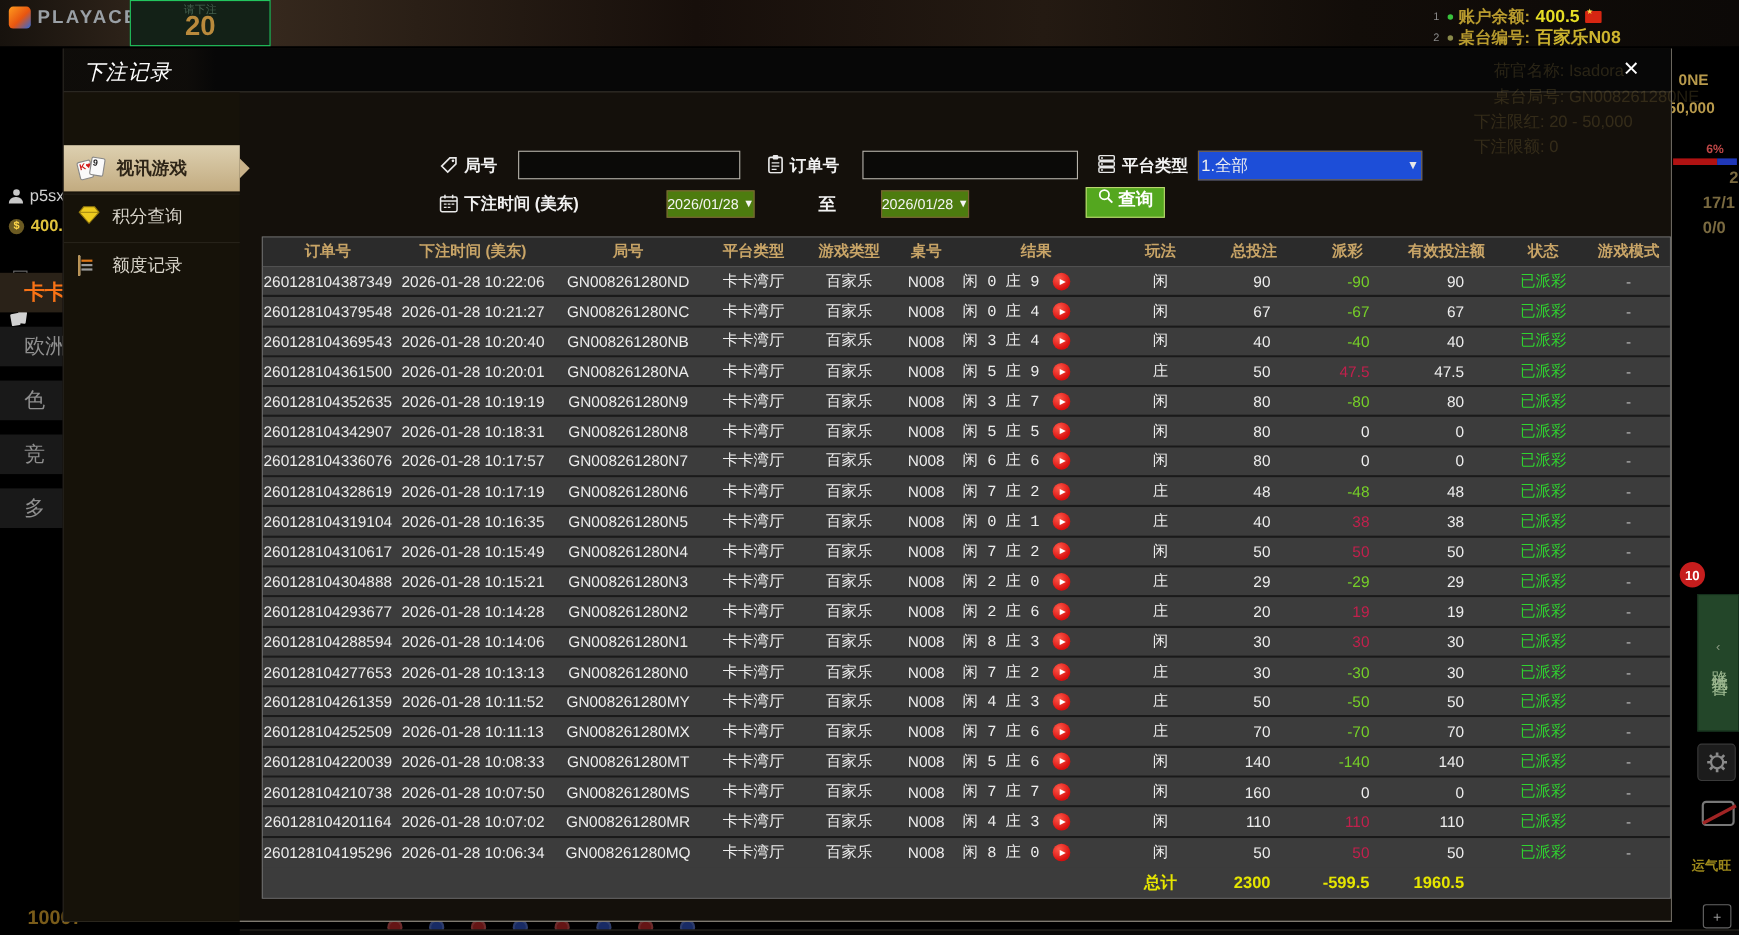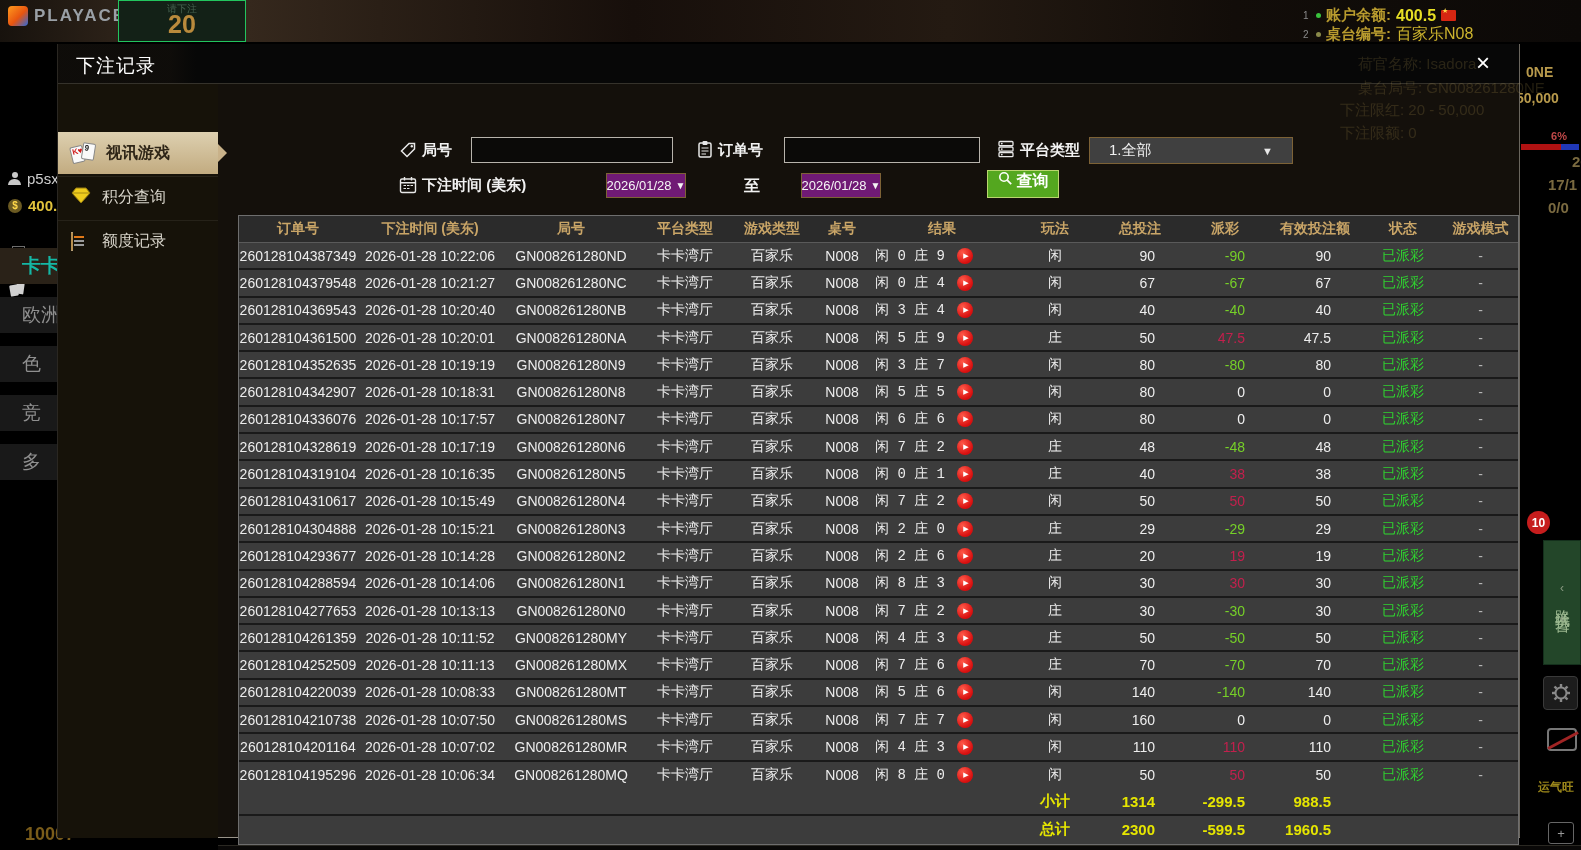--- a/index.html
+++ b/index.html
@@ -19,21 +19,21 @@
     background:#132117; border:1px solid #22c55e; text-align:center; }
   #countdown .cd-label { color:#51705c; font-size:10px; margin-top:1px; opacity:.8; }
   #countdown .cd-value { color:#b98a3c; font-size:25px; font-weight:bold; line-height:16px; }
 
   #acct { left:1303px; top:6px; width:278px; }
   .acct-line { display:flex; align-items:center; gap:5px; height:19px; }
   .acct-marker { color:#8a8a8a; font-size:10px; width:8px; }
   .acct-dot { width:5px; height:5px; border-radius:50%; background:#39c23c; }
   .acct-label { color:#b89b2e; font-size:15px; font-weight:bold; }
   .acct-value { color:#e6df25; font-size:16px; font-weight:bold; }
-  .acct-value2 { color:#cdb42e; font-size:16px; font-weight:normal; }
+  .acct-value2 { color:#cdb42e; font-size:16px; font-weight:bold; }
   .flag { width:15px; height:11px; background:#d62612; border-radius:1px; position:relative; }
   .flag::after { content:"★"; position:absolute; left:1px; top:-3px; color:#ffd84a; font-size:7px; }
 
   #avatar { left:62px; top:46px; width:100px; height:90px; z-index:2;
     background:linear-gradient(160deg,#6c6258 0%,#4b443c 45%,#2c2720 100%); border:1px solid #222; }
   #avatar .face { position:absolute; left:26px; top:14px; width:46px; height:56px; border-radius:46%;
     background:radial-gradient(ellipse at 50% 40%,#cfa98a 0%,#b08a6c 70%,#7c604a 100%); }
   #avatar .suit { position:absolute; left:8px; bottom:0; width:84px; height:22px; border-radius:10px 10px 0 0;
     background:linear-gradient(#3c3a38,#1f1d1b); }
 
@@ -48,21 +48,21 @@
   .mini-ico { width:13px; height:13px; border:1px solid #8a8a8a; position:relative; opacity:.8; }
   .mini-ico::after { content:""; position:absolute; left:2px; top:9px; width:9px; height:1.5px; background:#8a8a8a; transform:rotate(-45deg); transform-origin:left; }
   .mini-cards { width:15px; height:13px; position:relative; opacity:.9; }
   .mini-cards::before, .mini-cards::after { content:""; position:absolute; width:8px; height:11px; background:#e8e8e8; border-radius:1px; }
   .mini-cards::before { left:0; top:2px; transform:rotate(-10deg); }
   .mini-cards::after { left:6px; top:0; transform:rotate(8deg); }
 
   #left-menu { left:0; top:248px; width:57px; z-index:2; }
   .menu-item { width:57px; height:36px; margin-bottom:13px; display:flex; align-items:center;
     padding-left:22px; font-size:19px; color:#8f8f8f; background:#191919; overflow:hidden; white-space:nowrap; }
-  .menu-item.hot { color:#14b8a6; background:#2a2218; font-weight:bold; }
+  .menu-item.hot { color:#f97316; background:#2a2218; font-weight:bold; }
 
   #edge-stats { left:1521px; top:130px; width:60px; z-index:2; }
   #edge-stats .pct { color:#c04848; font-size:11px; font-weight:bold; text-align:right; padding-right:14px; }
   #edge-stats .bar { margin-top:2px; height:6px; width:58px; display:flex; }
   #edge-stats .bar .r { background:#b01212; width:40px; }
   #edge-stats .bar .b { background:#2038b8; width:18px; }
   .edge-stat { color:#7a6a40; font-size:15px; font-weight:bold; text-align:left; line-height:23px; white-space:nowrap; }
   .edge-snippet { color:#b89a4c; font-size:14px; font-weight:bold; white-space:nowrap; z-index:2; }
 
   #badge10 { left:1527px; top:511px; width:23px; height:23px; border-radius:50%; background:#c61d1d;
@@ -84,21 +84,21 @@
   .chip.red { background:#a82424; } .chip.blue { background:#2848a8; }
 
   .dim-line { color:#d8b860; font-size:15px; font-weight:normal; opacity:.16; white-space:nowrap; z-index:12; }
 
   
   #modal { left:57px; top:44px; width:1463px; height:794px; background:#14100b; z-index:10;
     border-right:1px solid #6a665e; border-bottom:1px solid #99948a; border-left:1px solid #2a2722; }
   #modal-header { position:absolute; left:0; top:0; width:100%; height:40px;
     background:linear-gradient(90deg,rgba(8,8,8,.45) 0px,rgba(8,8,8,.45) 112px,#070707 138px,#070707 100%);
     border-bottom:1px solid #35322b; }
-  #modal-title { position:absolute; left:18px; top:9px; font-size:19px; color:#fff; letter-spacing:1px; }
+  #modal-title { position:absolute; left:18px; top:9px; font-size:19px; color:#fff; letter-spacing:1px;font-style:italic; }
   #modal-close { position:absolute; right:22px; top:5px; width:28px; height:28px; color:#fff; font-size:24px;
     display:flex; align-items:center; justify-content:center; cursor:pointer; }
 
   #sidebar { position:absolute; left:0; top:40px; width:160px; height:754px; background:#161209; }
   .side-tab { position:absolute; left:0; width:160px; height:42px; display:flex; align-items:center; gap:9px;
     padding-left:13px; font-size:16px; color:#d8d4ca; cursor:pointer; }
   .side-tab.active { background:linear-gradient(#ddd0b0,#c2ab80); color:#2e2517; font-weight:bold; }
   .side-tab.active::after { content:""; position:absolute; right:-9px; top:12px;
     border-top:9px solid transparent; border-bottom:9px solid transparent; border-left:9px solid #c9b28a; }
   .cards-icon { position:relative; width:26px; height:21px; flex:0 0 26px; }
@@ -109,24 +109,24 @@
   .gem-icon, .ledger-icon { flex:0 0 22px; }
   .ledger-glyph { width:16px; height:18px; background:#f0ead8; border-radius:1px; position:relative; border:1px solid #b89050; }
   .ledger-glyph::before { content:""; position:absolute; left:2px; top:3px; width:10px; height:2px; background:#e07818; box-shadow:0 4px 0 #9a9a9a,0 8px 0 #9a9a9a; }
 
   #content { position:absolute; left:160px; top:40px; width:1303px; height:754px; }
 
   .flt-label { position:absolute; font-size:15px; font-weight:bold; color:#f2f2f2; white-space:nowrap; }
   .flt-icon { position:absolute; width:18px; height:18px; }
   .flt-input { position:absolute; height:26px; background:#0b0a08; border:1px solid #b8b4ac; color:#eee;
     font-size:14px; padding:0 6px; outline:none; }
-  .dropdown { position:absolute; height:27px; background:#404040; border:1px solid #7d6236; color:#f0f0f0;
-    font-size:15px; display:flex; align-items:center; padding:0 19px; cursor:pointer; }
+  .dropdown { position:absolute; height:27px; background:#1d4ed8; border:1px solid #7d6236; color:#f0f0f0;
+    font-size:15px; display:flex; align-items:center; padding:0 2px; cursor:pointer; }
   .dropdown .caret { margin-left:auto; font-size:11px; color:#e8e8e8; }
-  .datepick { position:absolute; width:80px; height:25px; background:#701a75; border:1px solid #7d6236; color:#f5f5f5;
+  .datepick { position:absolute; width:80px; height:25px; background:#4d7c0f; border:1px solid #7d6236; color:#f5f5f5;
     font-size:13px; display:flex; align-items:center; justify-content:center; gap:4px; cursor:pointer; }
   .datepick .caret { font-size:10px; }
   #search-btn { position:absolute; left:769px; top:86px; width:72px; height:28px; background:#54a71f;
     border:1px solid #b9d66e; color:#fff; font-size:16px; font-weight:bold; display:flex; align-items:flex-start;
     justify-content:center; gap:4px; cursor:pointer; }
 
   
   #btable { position:absolute; left:20px; top:131px; width:1281px; border:1px solid #6e6e6e; background:#3c3c3c; }
   .thead-row, .trow { display:grid;
     grid-template-columns:118px 146px 136px 92px 82px 58px 142px 84px 86px 84px 96px 80px 75px; align-items:center; }
@@ -718,35 +718,20 @@
                 <span class="play-btn">▶</span>
               </div>
               <div class="cell c7">闲</div>
               <div class="cell c8">50</div>
               <div class="cell c9 pos">50</div>
               <div class="cell c10">50</div>
               <div class="cell c11 status">已派彩</div>
               <div class="cell c12 mode">-</div>
             </div>
           </div>
-        <div class="trow sumrow" id="subtotal-row">
-            <div class="cell c0"></div>
-            <div class="cell c1"></div>
-            <div class="cell c2"></div>
-            <div class="cell c3"></div>
-            <div class="cell c4"></div>
-            <div class="cell c5"></div>
-            <div class="cell c6"></div>
-            <div class="cell c7">小计</div>
-            <div class="cell c8">1314</div>
-            <div class="cell c9">-299.5</div>
-            <div class="cell c10">988.5</div>
-            <div class="cell c11"></div>
-            <div class="cell c12"></div>
-          </div>
         <div class="trow sumrow" id="total-row">
             <div class="cell c0"></div>
             <div class="cell c1"></div>
             <div class="cell c2"></div>
             <div class="cell c3"></div>
             <div class="cell c4"></div>
             <div class="cell c5"></div>
             <div class="cell c6"></div>
             <div class="cell c7">总计</div>
             <div class="cell c8">2300</div>

